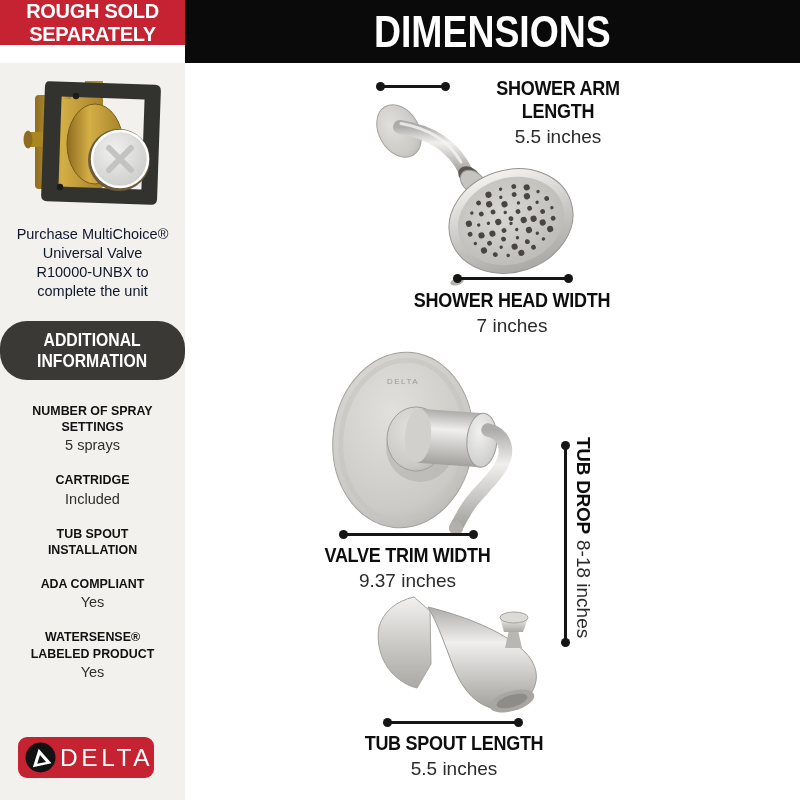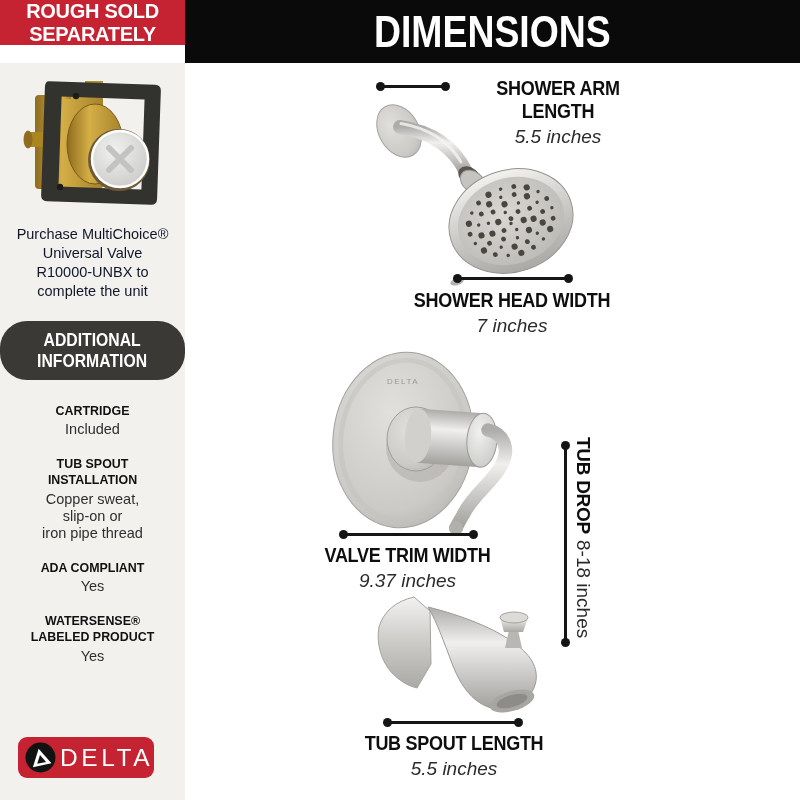--- a/index.html
+++ b/index.html
@@ -38,21 +38,21 @@
     border-radius:50%;background:#151515;}
   .dimline-h::before{left:-4px;}.dimline-h::after{right:-4px;}
   .dimline-v{position:absolute;width:3px;background:#151515;border-radius:2px;}
   .dimline-v::before,.dimline-v::after{content:"";position:absolute;left:-3px;width:9px;height:9px;
     border-radius:50%;background:#151515;}
   .dimline-v::before{top:-4px;}.dimline-v::after{bottom:-4px;}
 
   
   .dim-block{position:absolute;text-align:center;}
   .dim-label{font-weight:bold;font-size:20px;line-height:1.15;color:#0e0e0e;letter-spacing:-.3px;transform:scaleX(.9);}
-  .dim-value{font-size:19px;line-height:1.25;color:#2b2b2b;margin-top:2px;font-style:italic;}
+  .dim-value{font-size:19px;line-height:1.25;color:#2b2b2b;margin-top:2px;}
   #tubdrop-label{position:absolute;left:572px;top:437px;height:225px;writing-mode:vertical-rl;
     font-size:19px;color:#0e0e0e;display:flex;align-items:center;}
   #tubdrop-label .lbl{font-weight:bold;letter-spacing:-.3px;}
   #tubdrop-label .val{color:#2b2b2b;padding-top:6px;font-weight:normal;}
 
   svg{display:block;}
   .abs{position:absolute;}
 </style>
 </head>
 <body>
@@ -124,29 +124,31 @@
 R10000-UNBX to
 complete the unit</div>
 
     <div id="addinfo-box">
       <div class="txt pre cond">ADDITIONAL
 INFORMATION</div>
     </div>
 
     <div id="spec-list">
       <div class="spec-item">
+        <div class="spec-label pre">NUMBER OF SPRAY
+SETTINGS</div>
+        <div class="spec-value pre">5 sprays</div>
+      </div>
+      <div class="spec-item">
         <div class="spec-label pre">CARTRIDGE</div>
         <div class="spec-value pre">Included</div>
       </div>
       <div class="spec-item">
         <div class="spec-label pre">TUB SPOUT
 INSTALLATION</div>
-        <div class="spec-value pre">Copper sweat,
-slip-on or
-iron pipe thread</div>
       </div>
       <div class="spec-item">
         <div class="spec-label pre">ADA COMPLIANT</div>
         <div class="spec-value pre">Yes</div>
       </div>
       <div class="spec-item">
         <div class="spec-label pre">WATERSENSE®
 LABELED PRODUCT</div>
         <div class="spec-value pre">Yes</div>
       </div>

